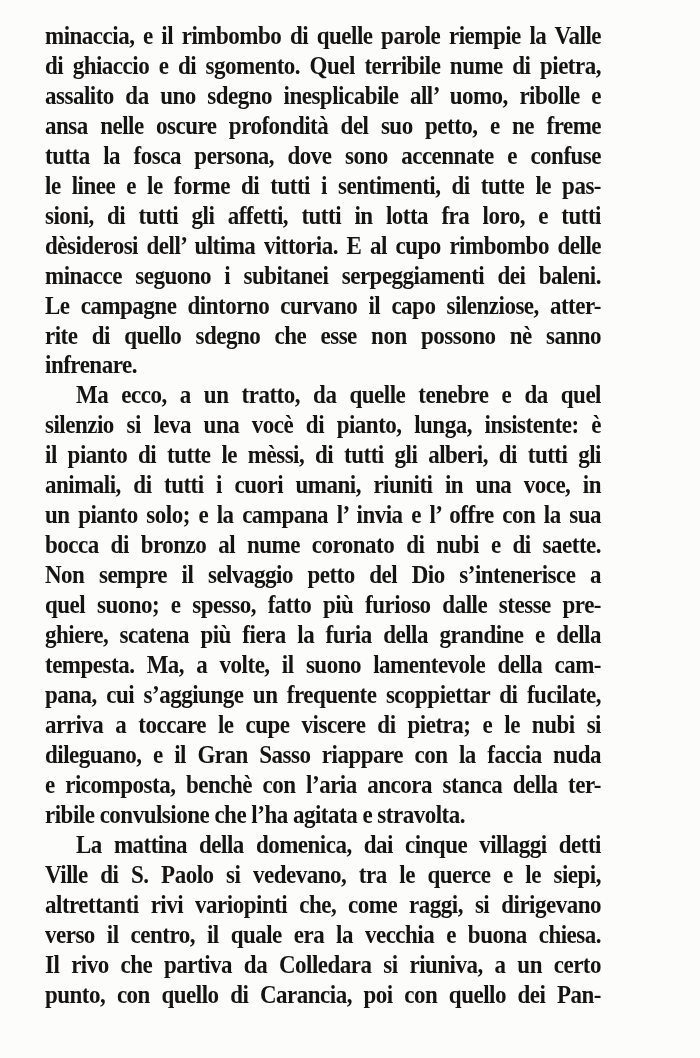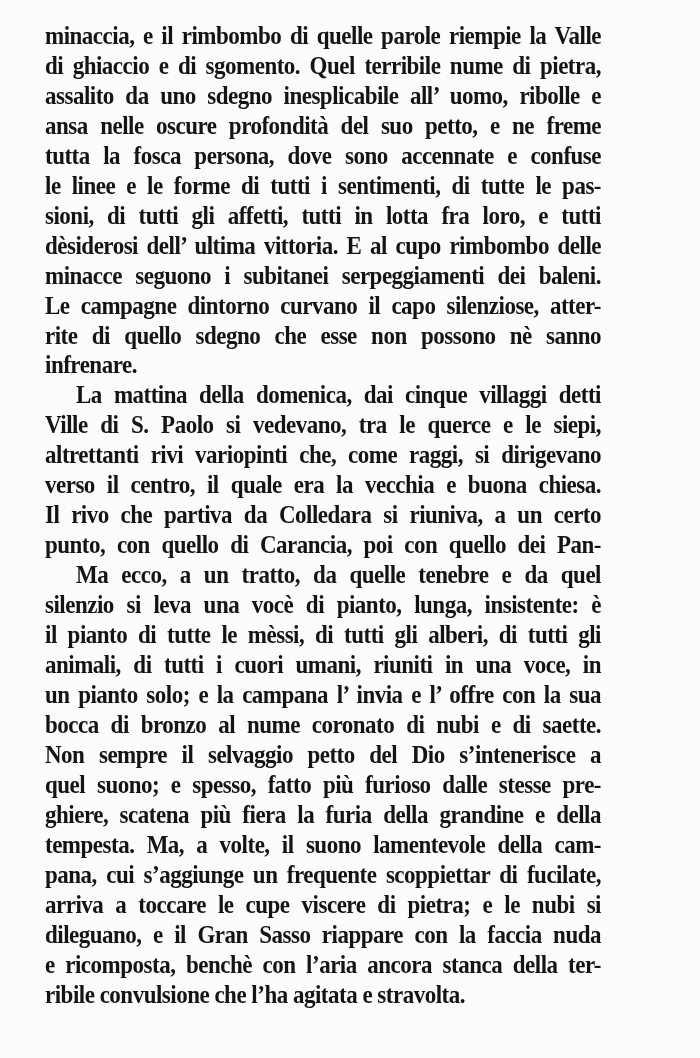--- a/index.html
+++ b/index.html
@@ -59,38 +59,38 @@
         <div class="line">tutta la fosca persona, dove sono accennate e confuse</div>
         <div class="line">le linee e le forme di tutti i sentimenti, di tutte le pas-</div>
         <div class="line">sioni, di tutti gli affetti, tutti in lotta fra loro, e tutti</div>
         <div class="line">dèsiderosi dell’ ultima vittoria. E al cupo rimbombo delle</div>
         <div class="line">minacce seguono i subitanei serpeggiamenti dei baleni.</div>
         <div class="line">Le campagne dintorno curvano il capo silenziose, atter-</div>
         <div class="line">rite di quello sdegno che esse non possono nè sanno</div>
         <div class="line last">infrenare.</div>
       </div>
       <div class="paragraph">
-        <div class="line indent">La mattina della domenica, dai cinque villaggi detti</div>
-        <div class="line">Ville di S. Paolo si vedevano, tra le querce e le siepi,</div>
-        <div class="line">altrettanti rivi variopinti che, come raggi, si dirigevano</div>
-        <div class="line">verso il centro, il quale era la vecchia e buona chiesa.</div>
-        <div class="line">Il rivo che partiva da Colledara si riuniva, a un certo</div>
-        <div class="line">punto, con quello di Carancia, poi con quello dei Pan-</div>
-      </div>
-      <div class="paragraph">
         <div class="line indent">Ma ecco, a un tratto, da quelle tenebre e da quel</div>
         <div class="line">silenzio si leva una vocè di pianto, lunga, insistente: è</div>
         <div class="line">il pianto di tutte le mèssi, di tutti gli alberi, di tutti gli</div>
         <div class="line">animali, di tutti i cuori umani, riuniti in una voce, in</div>
         <div class="line">un pianto solo; e la campana l’ invia e l’ offre con la sua</div>
         <div class="line">bocca di bronzo al nume coronato di nubi e di saette.</div>
         <div class="line">Non sempre il selvaggio petto del Dio s’intenerisce a</div>
         <div class="line">quel suono; e spesso, fatto più furioso dalle stesse pre-</div>
         <div class="line">ghiere, scatena più fiera la furia della grandine e della</div>
         <div class="line">tempesta. Ma, a volte, il suono lamentevole della cam-</div>
         <div class="line">pana, cui s’aggiunge un frequente scoppiettar di fucilate,</div>
         <div class="line">arriva a toccare le cupe viscere di pietra; e le nubi si</div>
         <div class="line">dileguano, e il Gran Sasso riappare con la faccia nuda</div>
         <div class="line">e ricomposta, benchè con l’aria ancora stanca della ter-</div>
         <div class="line last">ribile convulsione che l’ha agitata e stravolta.</div>
       </div>
+      <div class="paragraph">
+        <div class="line indent">La mattina della domenica, dai cinque villaggi detti</div>
+        <div class="line">Ville di S. Paolo si vedevano, tra le querce e le siepi,</div>
+        <div class="line">altrettanti rivi variopinti che, come raggi, si dirigevano</div>
+        <div class="line">verso il centro, il quale era la vecchia e buona chiesa.</div>
+        <div class="line">Il rivo che partiva da Colledara si riuniva, a un certo</div>
+        <div class="line">punto, con quello di Carancia, poi con quello dei Pan-</div>
+      </div>
     </article>
 </main>
 
 </body></html>

